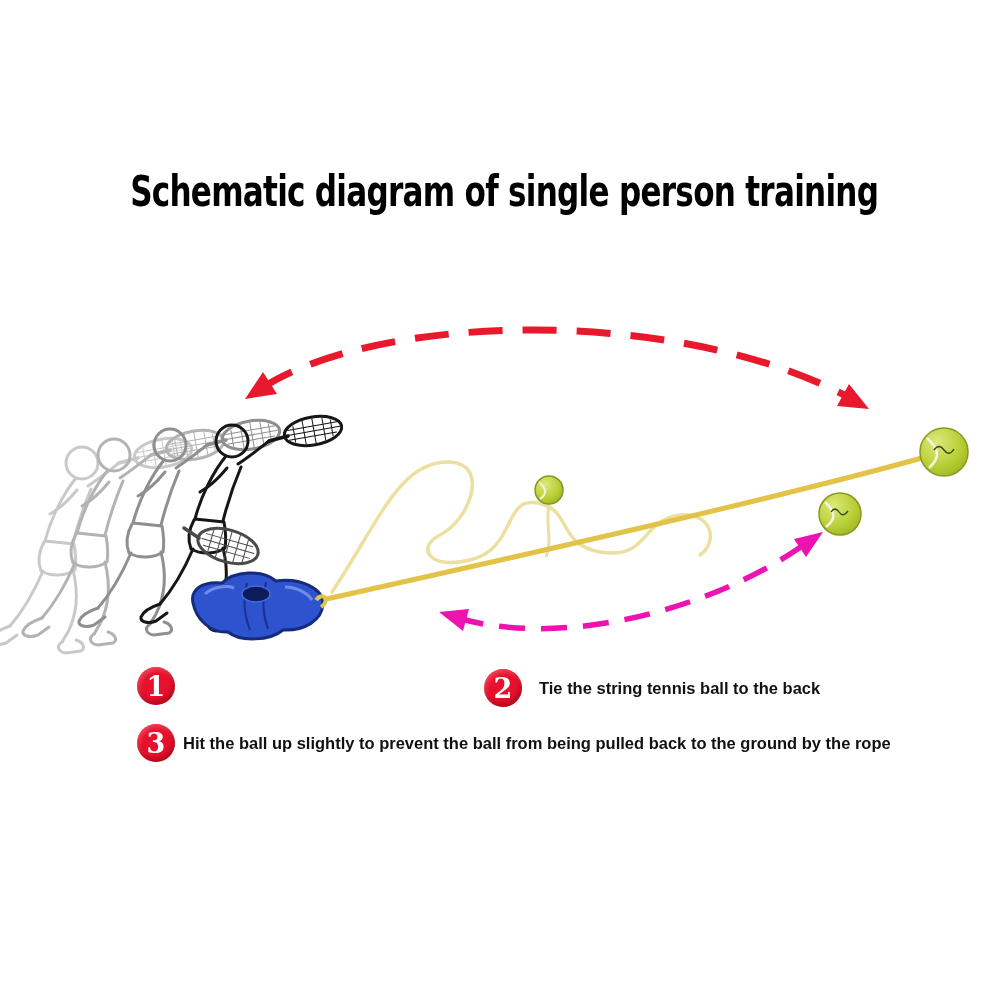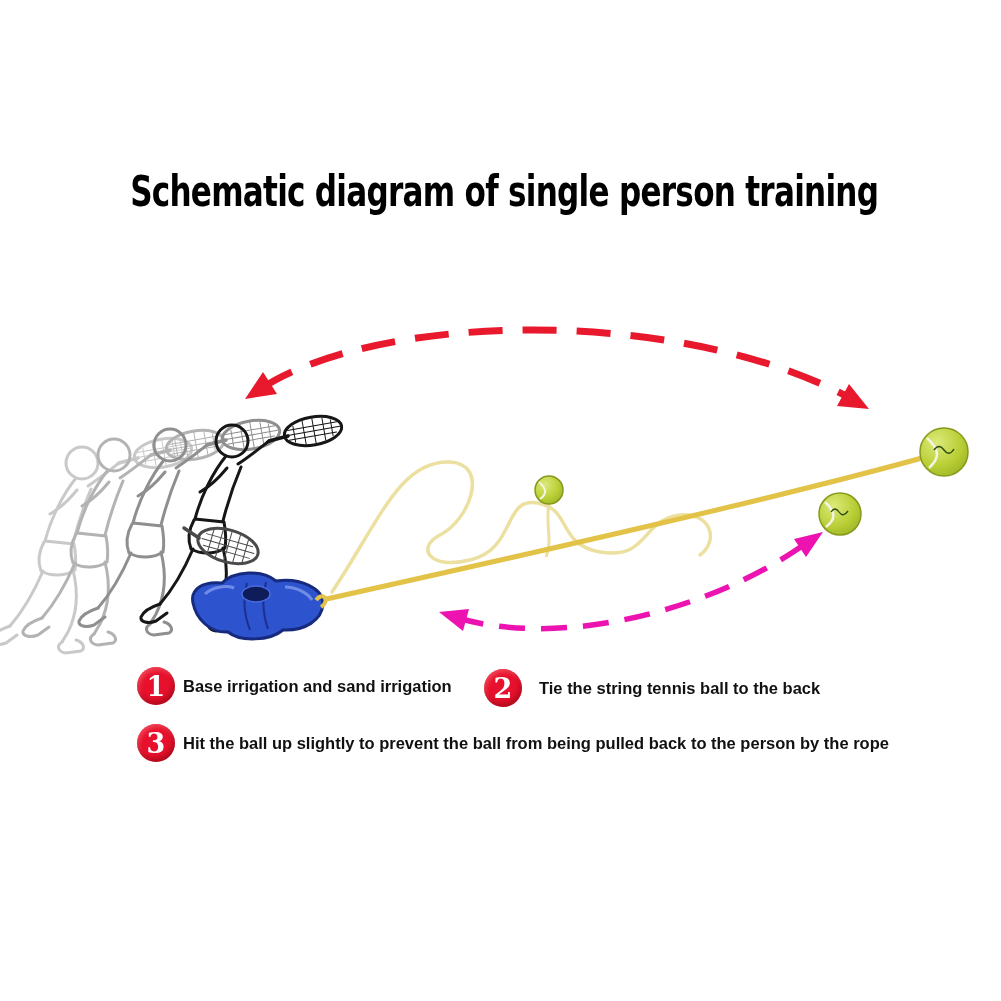--- a/index.html
+++ b/index.html
@@ -148,26 +148,25 @@
     </g>
     <g>
       <circle cx="944" cy="452" r="24" fill="url(#ballGrad)" stroke="#86991d" stroke-width="1.5"></circle>
       <path d="M927 438 C 940 450 940 458 929 468" fill="none" stroke="#f4f4e4" stroke-width="2.5"></path>
       <path d="M934 450 q 5 -7 10 0 q 5 7 10 -1" fill="none" stroke="#2c4a12" stroke-width="1.4"></path>
     </g>
   </svg>
 
   <div class="step" style="left:137px; top:667px;">
     <span class="badge">1</span>
-    <span class="step-label">Base irrigation and sand irrigation</span>
   </div>
 
   <div class="step wide-gap" style="left:484px; top:669px;">
     <span class="badge">2</span>
     <span class="step-label">Tie the string tennis ball to the back</span>
   </div>
 
   <div class="step" style="left:137px; top:724px;">
     <span class="badge">3</span>
-    <span class="step-label">Hit the ball up slightly to prevent the ball from being pulled back to the person by the rope</span>
+    <span class="step-label">Hit the ball up slightly to prevent the ball from being pulled back to the ground by the rope</span>
   </div>
 
 </div>
 
 </body></html>

